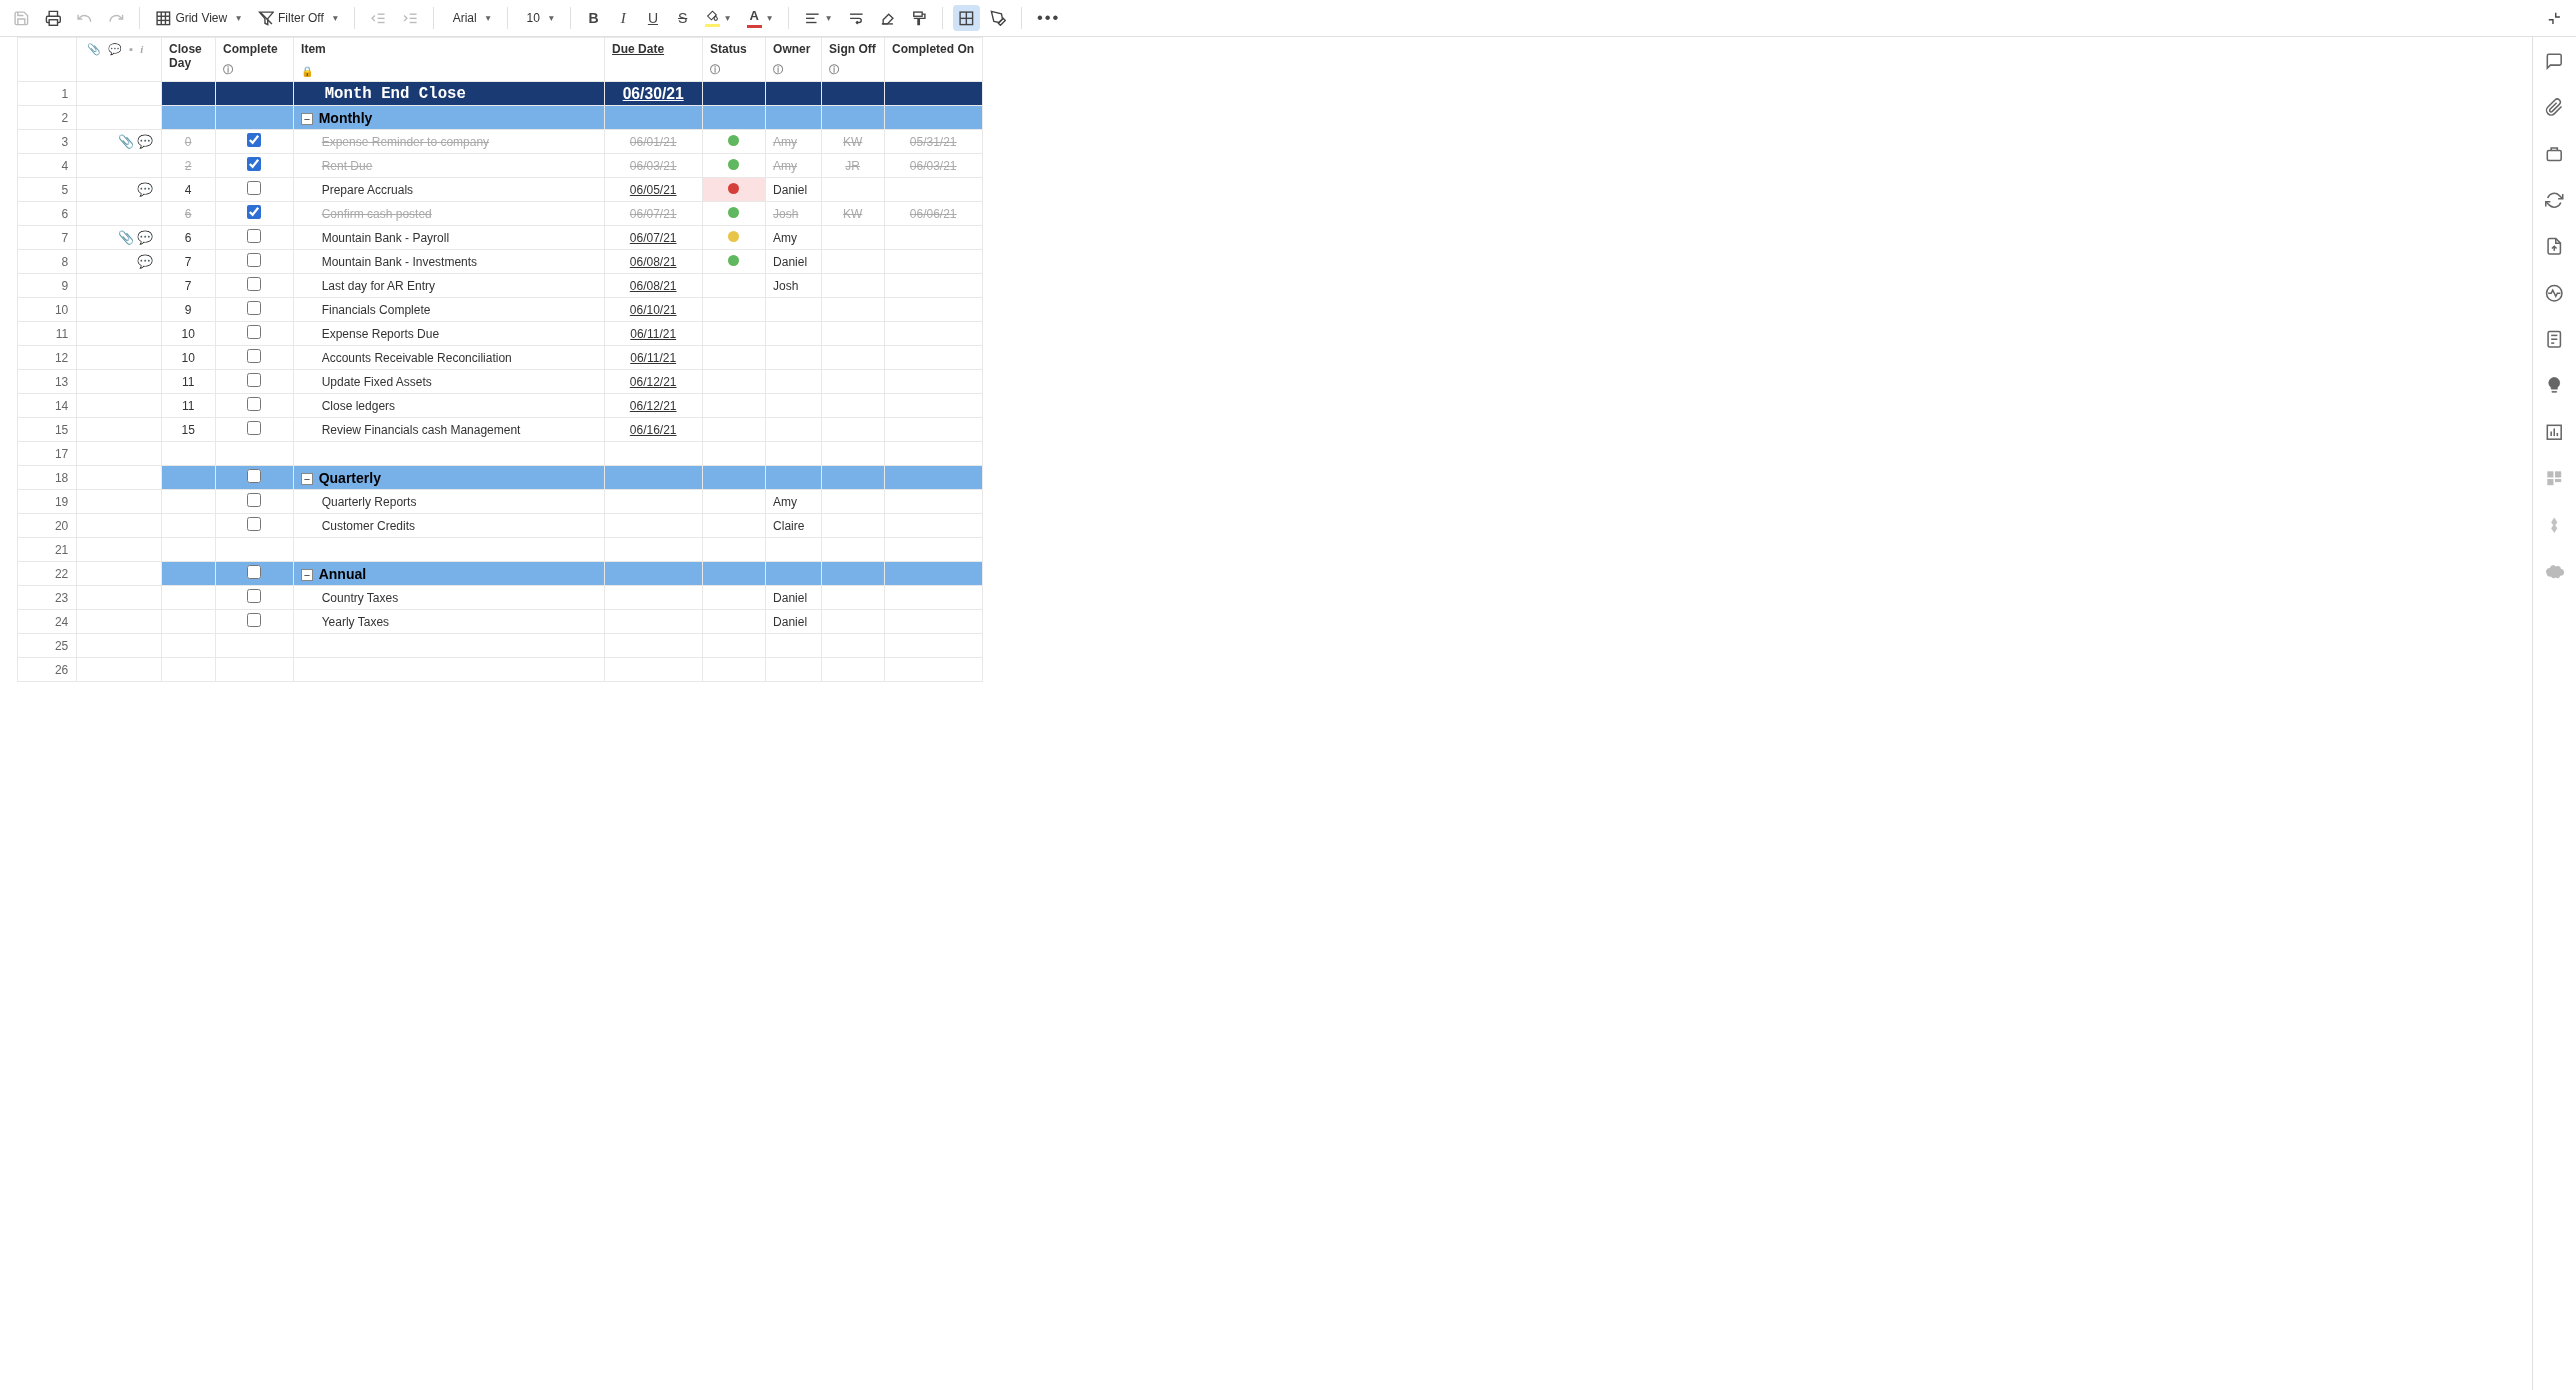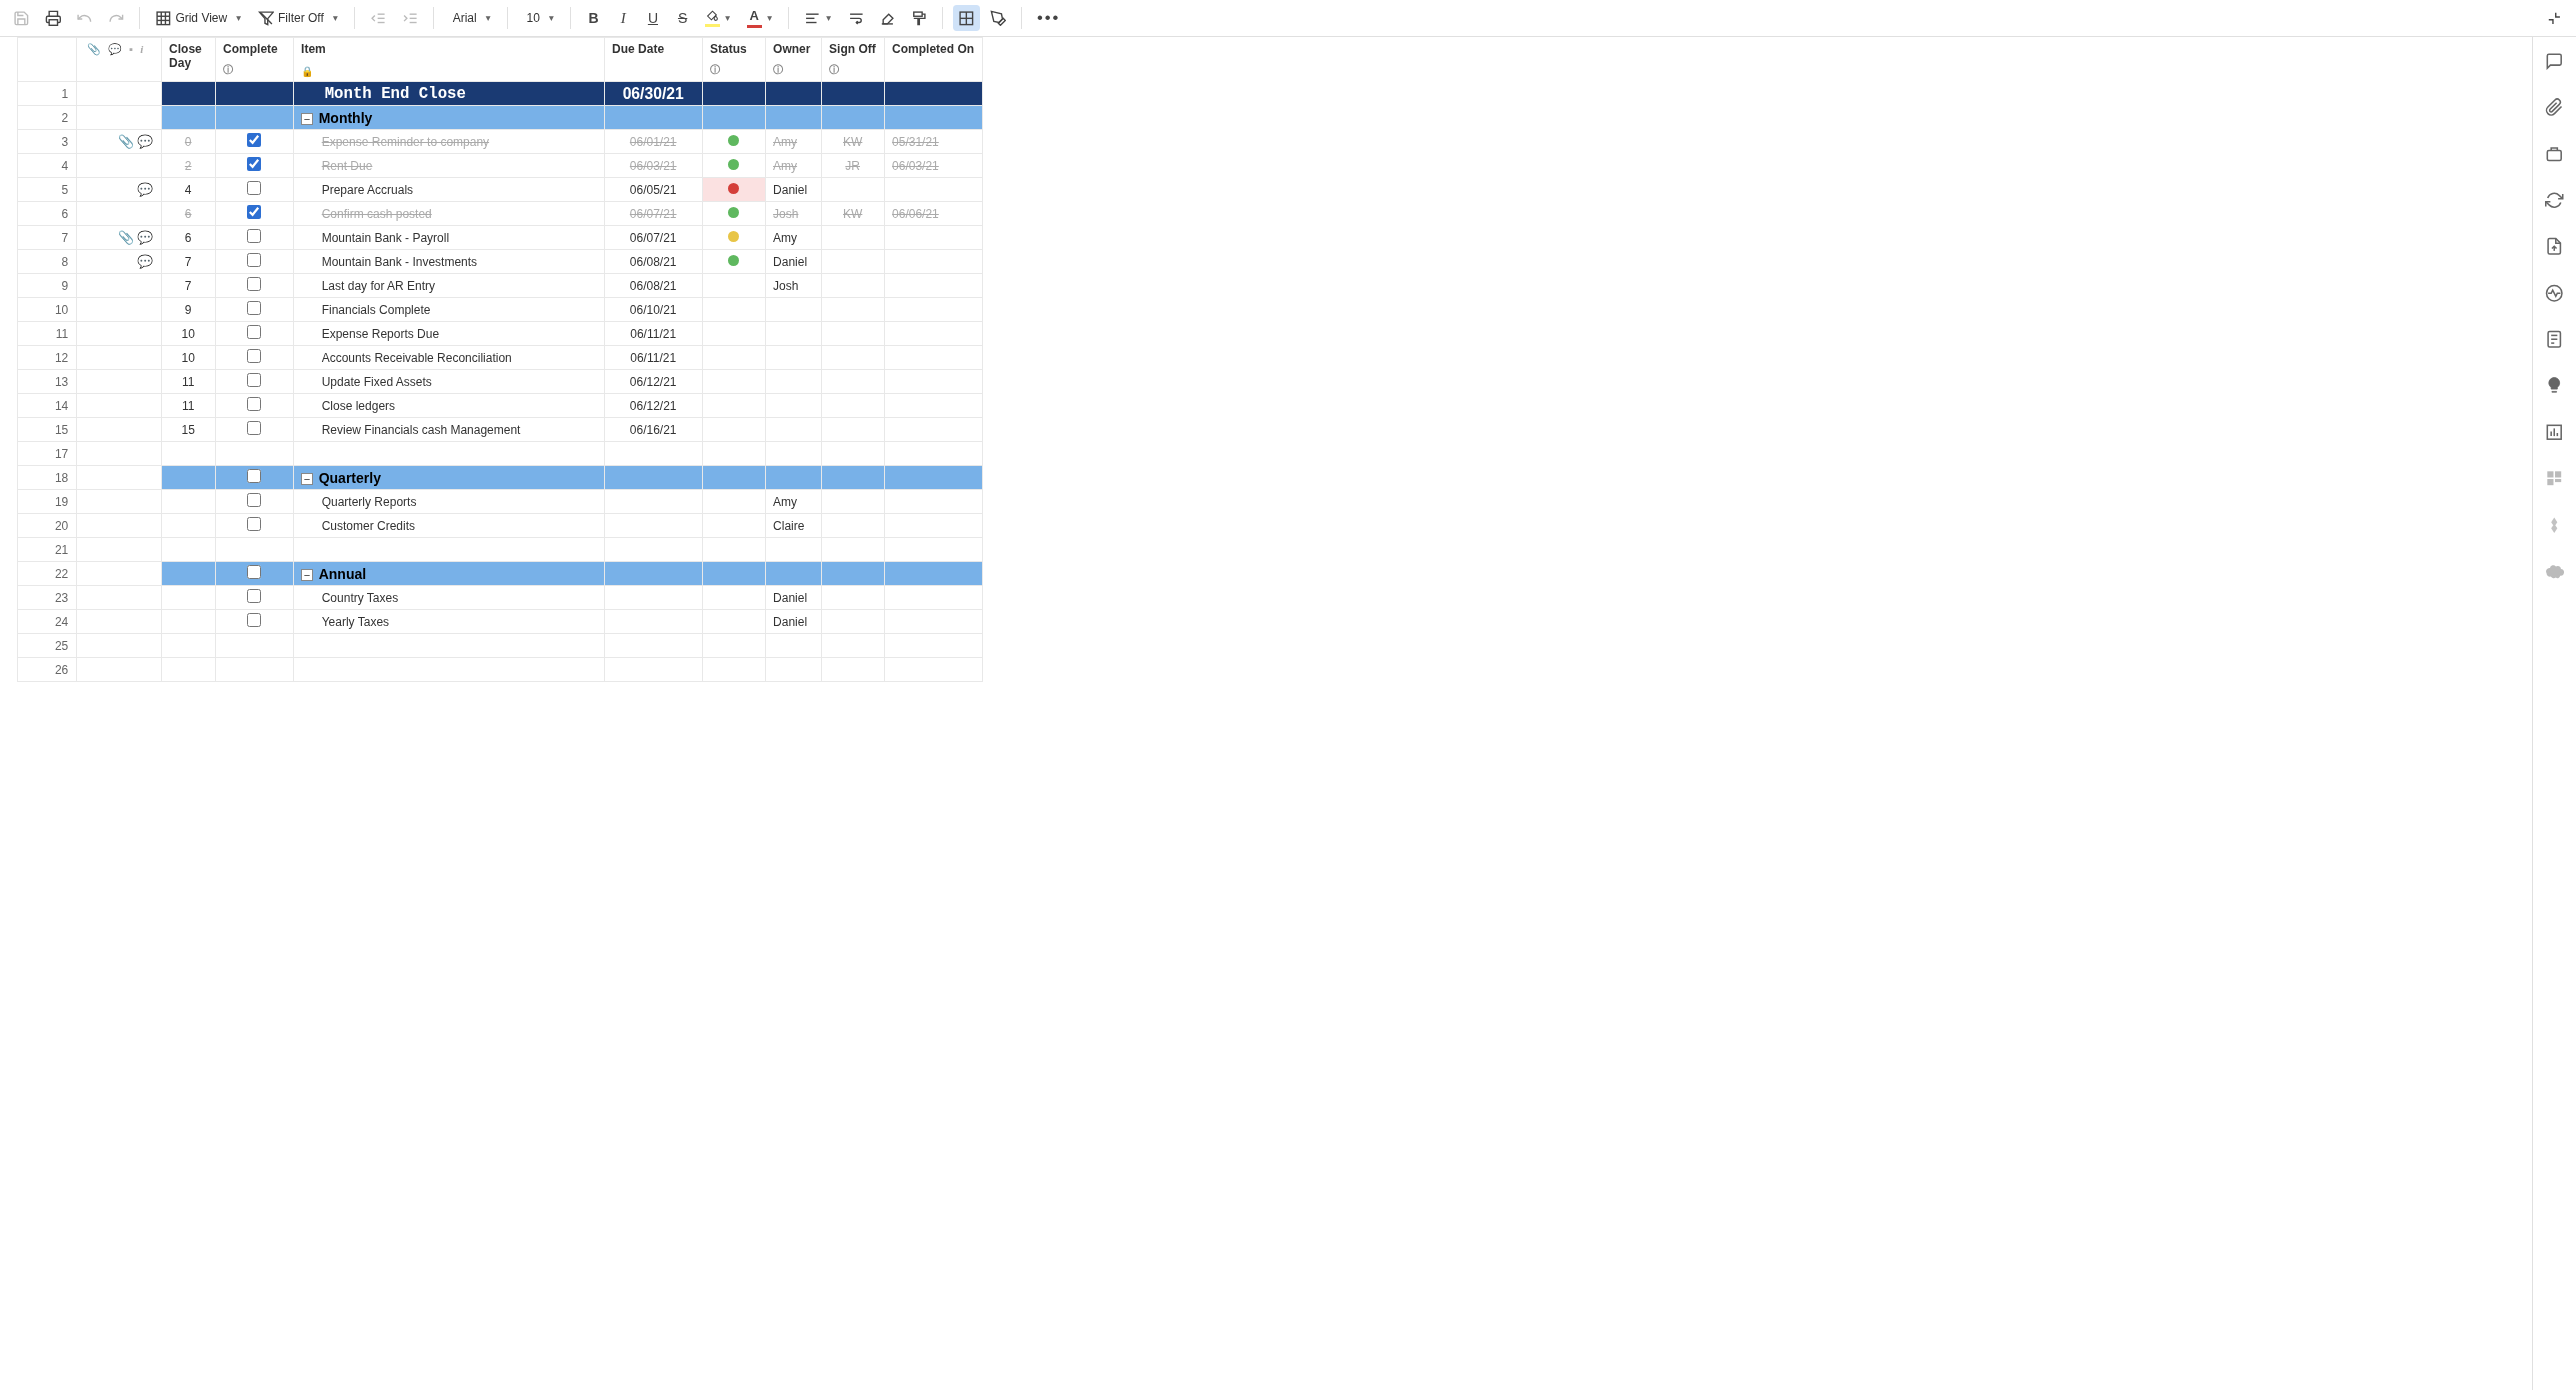--- a/index.html
+++ b/index.html
@@ -30,25 +30,25 @@
 .grid th, .grid td { border: 0.9px solid #e8e8e8; height: 24px; font-size: 12px; vertical-align: middle; }
 .grid th { background: #fff; font-weight: bold; text-align: left; padding: 3.7px 7.4px; color: #333; position: relative; vertical-align: top; }
 .grid th .sub-icon { position: absolute; bottom: 3.7px; left: 7.4px; font-size: 10.2px; color: #888; }
 .grid td { padding: 0 7.4px; }
 
 .col-rownum { width: 59px; text-align: right; color: #666; padding-right: 9.3px; background: #fff; }
 .col-flags { width: 85px; text-align: right; padding-right: 5.6px; background: #fff; }
 .col-closeday { width: 54px; text-align: center; }
 .col-complete { width: 78px; text-align: center; }
 .col-item { width: 311px; }
-.col-due { width: 98px; text-align: center; }
+.col-due { width: 98px; text-align: center; text-decoration: underline; }
 .col-status { width: 63px; text-align: center; }
 .col-owner { width: 56px; text-align: left; }
 .col-signoff { width: 63px; text-align: center; }
-.col-completed { width: 98px; text-align: left; }
+.col-completed { width: 98px; text-align: center; }
 
 .row-title td { background: #1a3a73; color: #fff; font-weight: bold; font-size: 15.7px; }
 .row-title .col-item { padding-left: 31px; font-family: Liberation Mono, monospace; }
 .row-title .col-rownum, .row-title .col-flags { background: #fff; color: #666; font-weight: normal; font-size: 12px; }
 
 .row-section td { background: #78b1e8; color: #000; font-weight: bold; font-size: 14px; }
 .row-section .col-rownum, .row-section .col-flags { background: #fff; color: #666; font-weight: normal; font-size: 12px; }
 .collapse-toggle { display: inline-block; width: 12px; height: 12px; border: 0.9px solid #888; background: #fff; text-align: center; line-height: 10.2px; font-size: 11px; color: #333; margin-right: 5.6px; cursor: pointer; font-weight: normal; vertical-align: middle; }
 
 .row-item .col-item { padding-left: 28px; }

